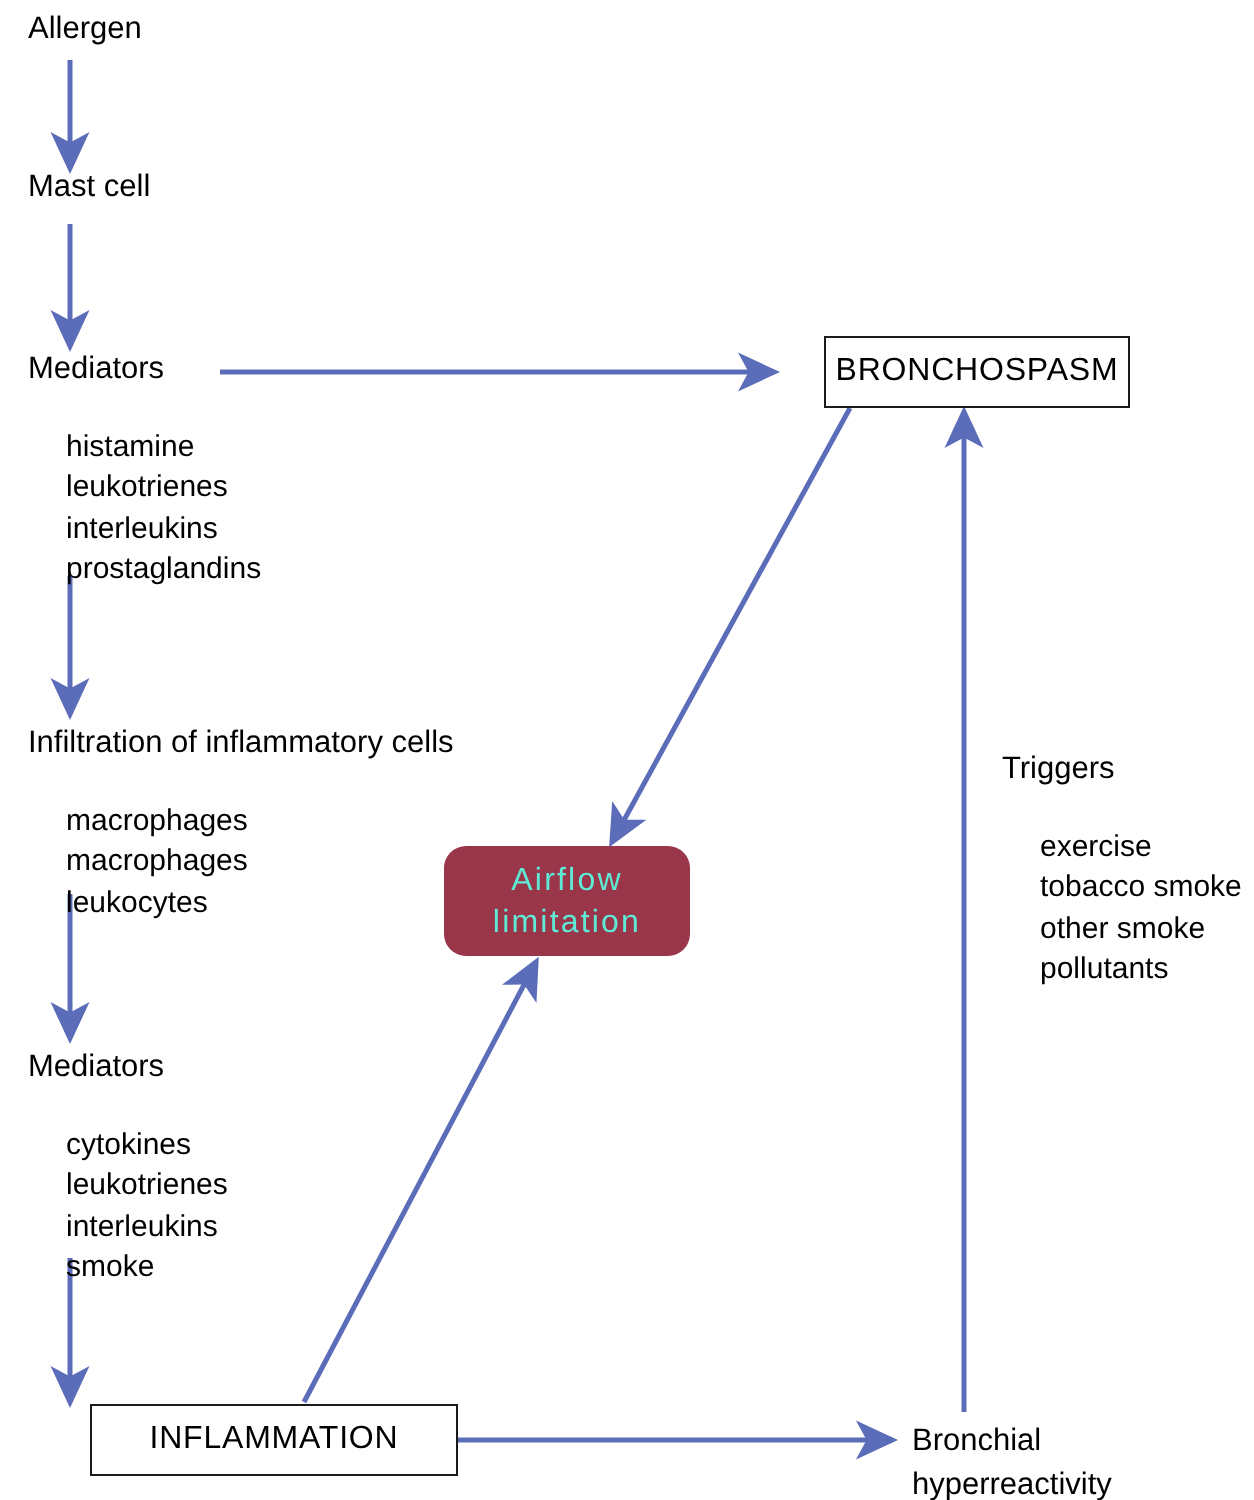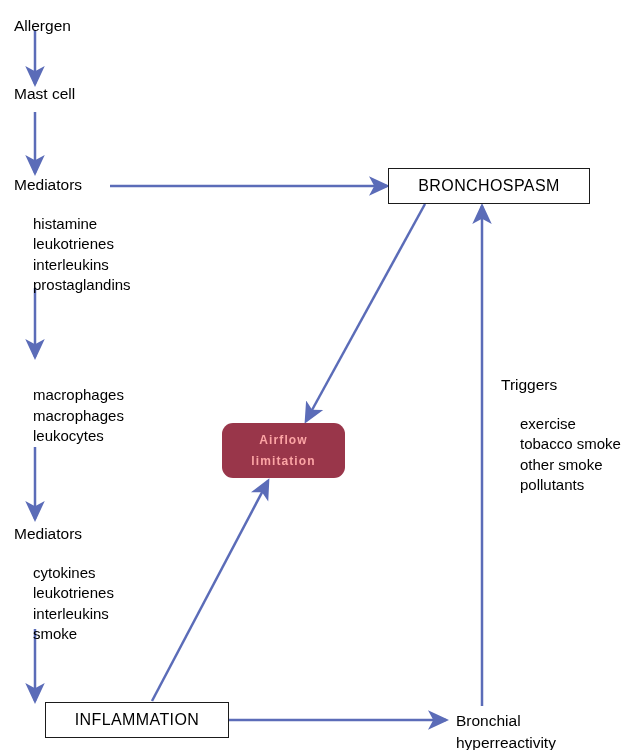--- a/index.html
+++ b/index.html
@@ -70,23 +70,23 @@
     position: absolute;
     background: #99364a;
     border-radius: 11px;
     box-sizing: border-box;
     display: flex;
     flex-direction: column;
     align-items: center;
     justify-content: center;
   }
   .box-round .box-label {
-    color: #fca5a5;
-    font-size: 12px;
-    font-weight: bold;
+    color: #5eead4;
+    font-size: 16px;
+    font-weight: normal;
     letter-spacing: 1.1px;
     line-height: 21px;
     white-space: nowrap;
   }
   .two-line {
     line-height: 21.5px;
   }
 </style>
 </head>
 <body>
@@ -107,40 +107,41 @@
       <line x1="35" y1="288" x2="35" y2="357"></line>
       <line x1="35" y1="447" x2="35" y2="519"></line>
       <line x1="35" y1="629" x2="35" y2="701"></line>
       <line x1="152" y1="701" x2="268" y2="481"></line>
       <line x1="425" y1="204" x2="306" y2="421"></line>
       <line x1="187" y1="720" x2="446" y2="720"></line>
       <line x1="482" y1="706" x2="482" y2="206"></line>
     </g>
   </svg>
 
-  <div class="node-text" style="left:14px; top:18px;">
+  <div class="node-text" style="left:14px; top:7px;">
     <div class="node-head">Allergen</div>
   </div>
 
   <div class="node-text" style="left:14px; top:86px;">
     <div class="node-head">Mast cell</div>
   </div>
 
   <div class="node-text" style="left:14px; top:177px;">
     <div class="node-head">Mediators</div>
     <div class="head-gap"></div>
     <ul class="sub-list">
       <li>histamine</li>
       <li>leukotrienes</li>
       <li>interleukins</li>
       <li>prostaglandins</li>
     </ul>
   </div>
 
   <div class="node-text" style="left:14px; top:364px;">
+    <div class="node-head">Infiltration of inflammatory cells</div>
     <div class="head-gap"></div>
     <ul class="sub-list">
       <li>macrophages</li>
       <li>macrophages</li>
       <li>leukocytes</li>
     </ul>
   </div>
 
   <div class="node-text" style="left:14px; top:526px;">
     <div class="node-head">Mediators</div>
@@ -150,21 +151,21 @@
       <li>leukotrienes</li>
       <li>interleukins</li>
       <li>smoke</li>
     </ul>
   </div>
 
   <div class="box-rect" style="left:2px; top:702px; width:184px; height:36px;margin-left:43px;">
     <span class="box-label">INFLAMMATION</span>
   </div>
 
-  <div class="box-rect" style="left:388px; top:168px; width:202px; height:36px;">
+  <div class="box-rect" style="left:412px; top:168px; width:153px; height:36px;">
     <span class="box-label">BRONCHOSPASM</span>
   </div>
 
   <div class="box-round" style="left:222px; top:423px; width:123px; height:55px;">
     <span class="box-label">Airflow</span>
     <span class="box-label">limitation</span>
   </div>
 
   <div class="node-text" style="left:501px; top:377px;">
     <div class="node-head">Triggers</div>

